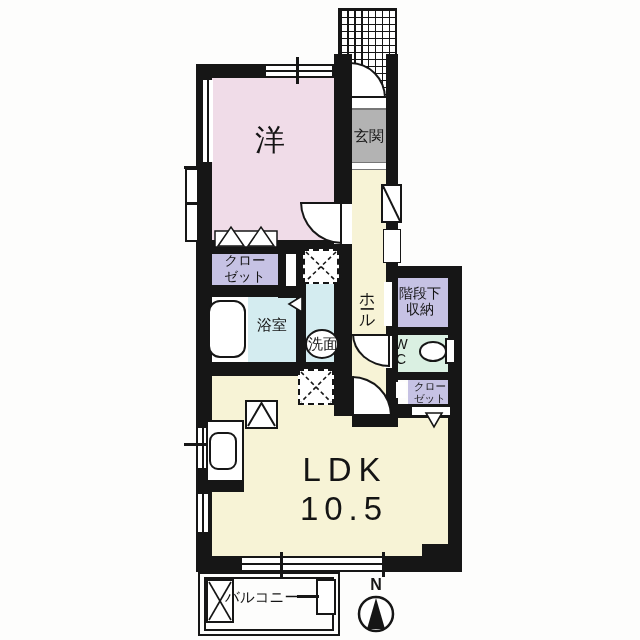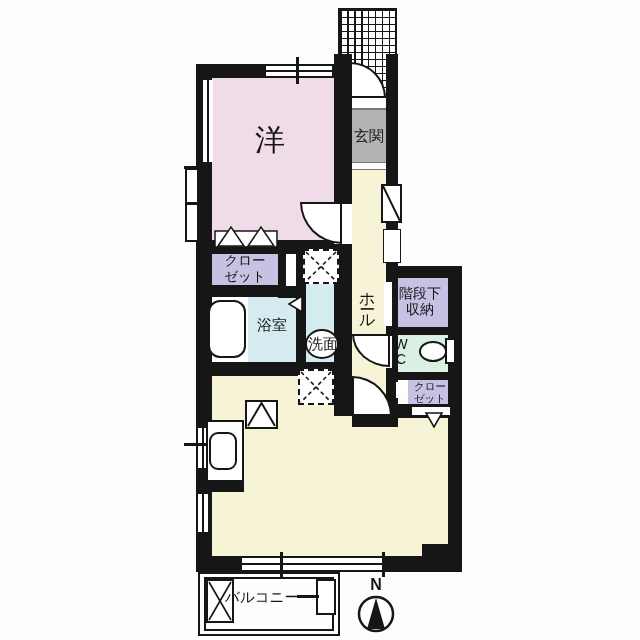--- a/index.html
+++ b/index.html
@@ -192,16 +192,18 @@
   <div class="lbl" style="left:401px;top:352px;font-size:14px;line-height:1.1;">
     <span style="display:block;">W</span>
     <span style="display:block;">C</span>
   </div>
 
   <div class="lbl" style="left:430px;top:392px;font-size:10.5px;">
     <span style="display:block;">クロー</span>
     <span style="display:block;">ゼット</span>
   </div>
 
+  <div class="lbl" style="left:345px;top:470px;font-size:33px;letter-spacing:7px;">LDK</div>
+  <div class="lbl" style="left:344px;top:509px;font-size:33px;letter-spacing:6px;">10.5</div>
 
   <div class="lbl" style="left:262px;top:597px;font-size:14.5px;">バルコニー</div>
 
 </div>
 
 </body></html>

